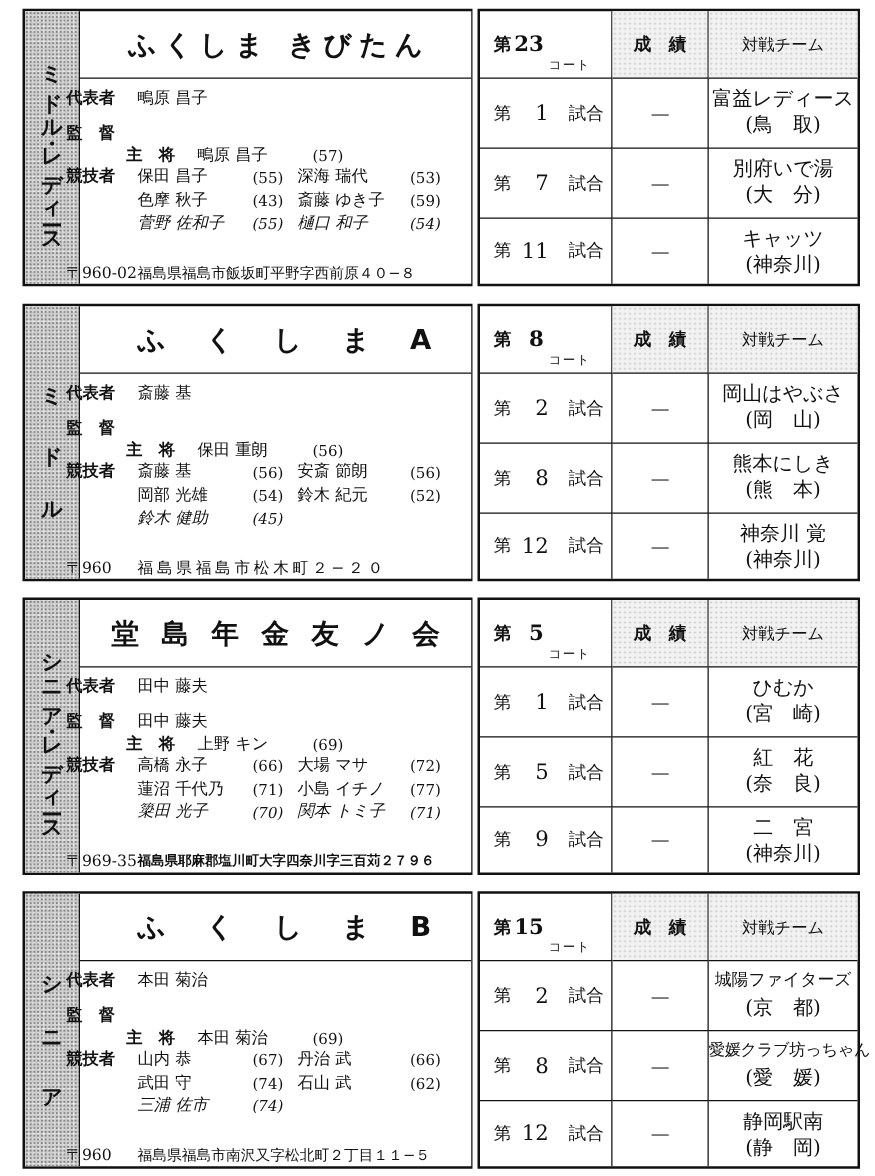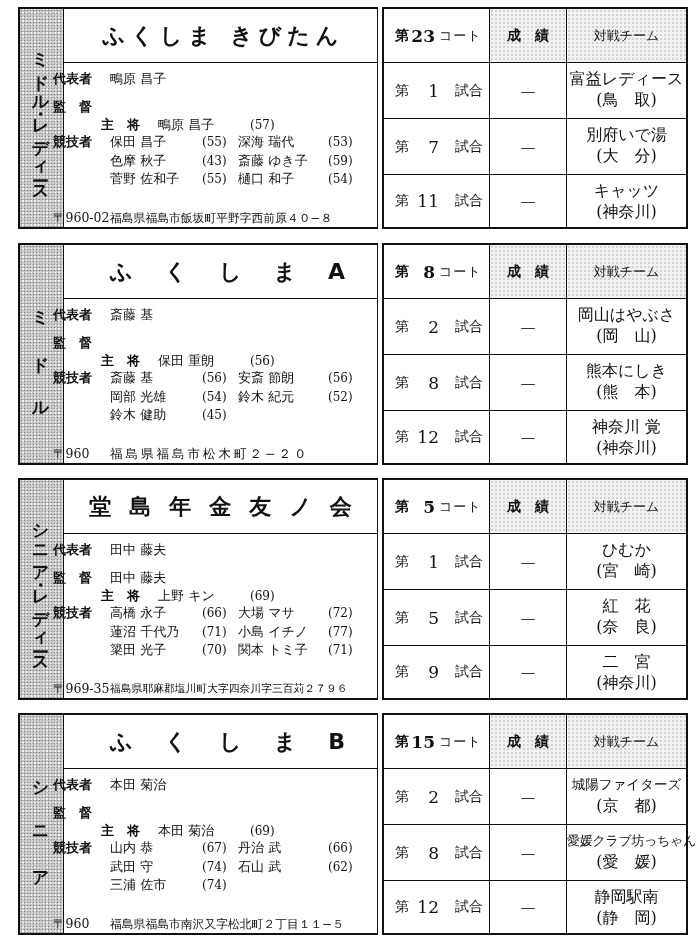--- a/index.html
+++ b/index.html
@@ -41,45 +41,45 @@
 
   .ln { position:absolute; height:18px; line-height:18px; font-size:13px; white-space:nowrap; }
   .lbl { left:33px; font-family:"DejaVu Sans", sans-serif; font-weight:bold; font-size:13px; }
   .nm  { left:90px; }
   .ag  { left:182px; font-size:12px; }
   .nm2 { left:218px; }
   .ag2 { left:308px; font-size:12px; }
   .post { left:33px; font-size:12.5px; }
   .addr { left:90px; font-size:12.5px; letter-spacing:0.3px; }
   .addr-wide { letter-spacing:3px; }
-  .addr-tight { font-size:10.8px; letter-spacing:0; }
+  .addr-tight { font-size:10.8px; letter-spacing:0;font-weight:bold; }
   .addr-mid { font-size:11.8px; letter-spacing:0; }
   .r-rep { top:61px; } .r-coach { top:89px; } .r-cap { top:107px;padding-left:48px; }
-  .r-p1 { top:124px; } .r-p2 { top:143px; } .r-p3 { top:161px; } .r-addr { top:200px; }
+  .r-p1 { top:124px; } .r-p2 { top:143px; } .r-p3 { top:161px;font-style:italic; } .r-addr { top:200px; }
 
   .rtable {
     position:absolute; left:382px; top:0; width:306px; height:222px;
     border:2px solid #111; box-sizing:border-box; background:#fff;
     display:grid; grid-template-columns:106px 77px 1fr; grid-template-rows:54px 56px 56px 1fr;
   }
   .cell { position:relative; box-sizing:border-box; border-right:1.5px solid #111; border-bottom:1.5px solid #111; }
   .cell.lastc { border-right:none; }
   .cell.lastr { border-bottom:none; }
   .hdr-shade {
     background-color:#f2f2f2;
     background-image:radial-gradient(circle, rgba(120,120,120,.35) 0.6px, transparent 1px);
     background-size:4px 4px;
   }
   .abs-mid { position:absolute; top:50%; transform:translateY(-50%); white-space:nowrap; }
   .c-pre { left:11px; font-size:14px; }
   .c-num { right:50px; text-align:right; font-size:17px; }
   .c-suf { left:71px; font-size:14px; }
   .h-pre { left:11px; font-family:"DejaVu Sans", sans-serif; font-weight:bold; font-size:14px; }
   .h-num { right:54px; text-align:right; font-size:17px; font-weight:bold; }
-  .h-suf { left:55px; font-family:Liberation Sans, sans-serif; font-size:13px; letter-spacing:1px; }
+  .h-suf { left:55px; font-family:Liberation Sans, sans-serif; font-size:10px; letter-spacing:1px;margin-top:16px; }
   .center { position:absolute; left:0; right:0; top:50%; transform:translateY(-50%); text-align:center; white-space:nowrap; }
   .h-res { font-family:Liberation Sans, sans-serif; font-weight:bold; font-size:14px; }
   .h-opp { font-family:"DejaVu Sans", sans-serif; font-size:13px; }
   .res { font-size:15px; color:#333; }
   .opp { position:absolute; left:0; right:0; top:5px; text-align:center; line-height:21px; }
   .opp div { font-size:16px; white-space:nowrap; }
   .opp .opp-small { font-size:13px; letter-spacing:-0.3px; }
 </style>
 </head>
 <body>

